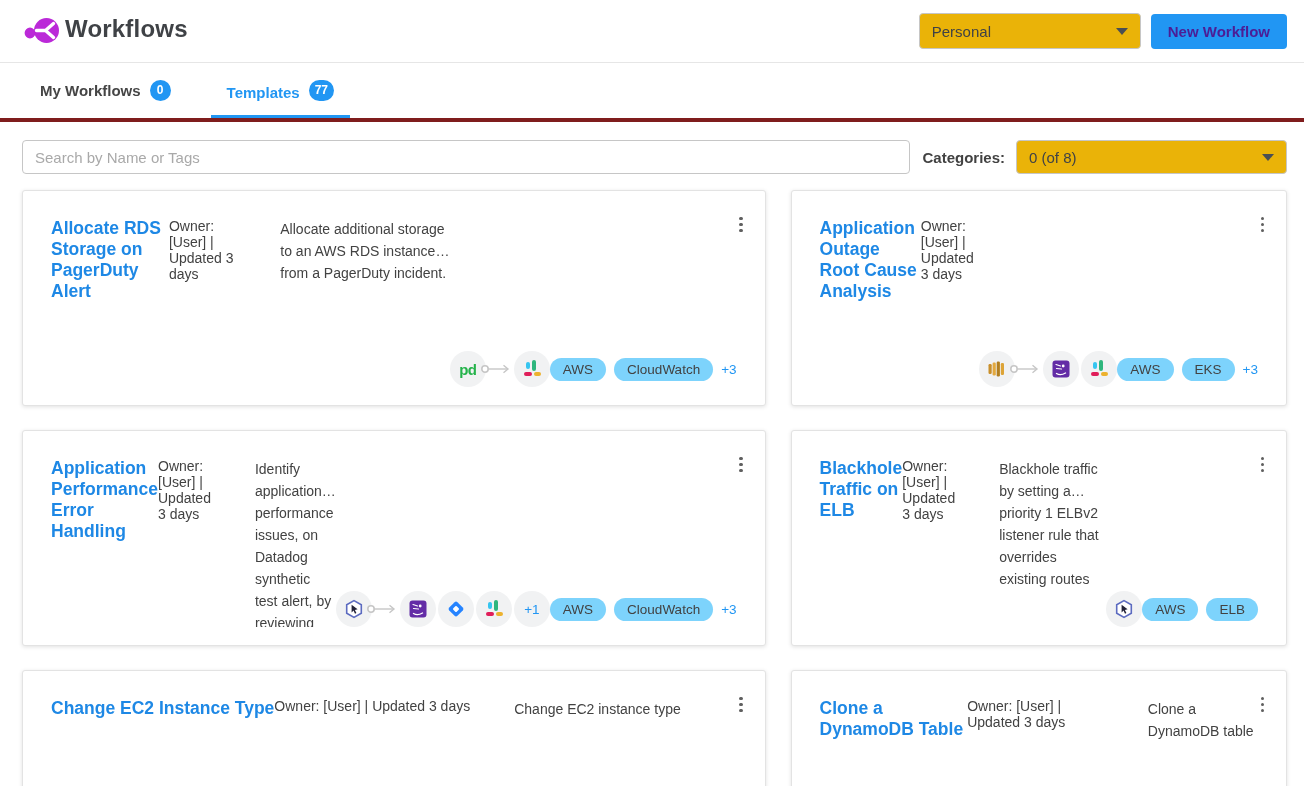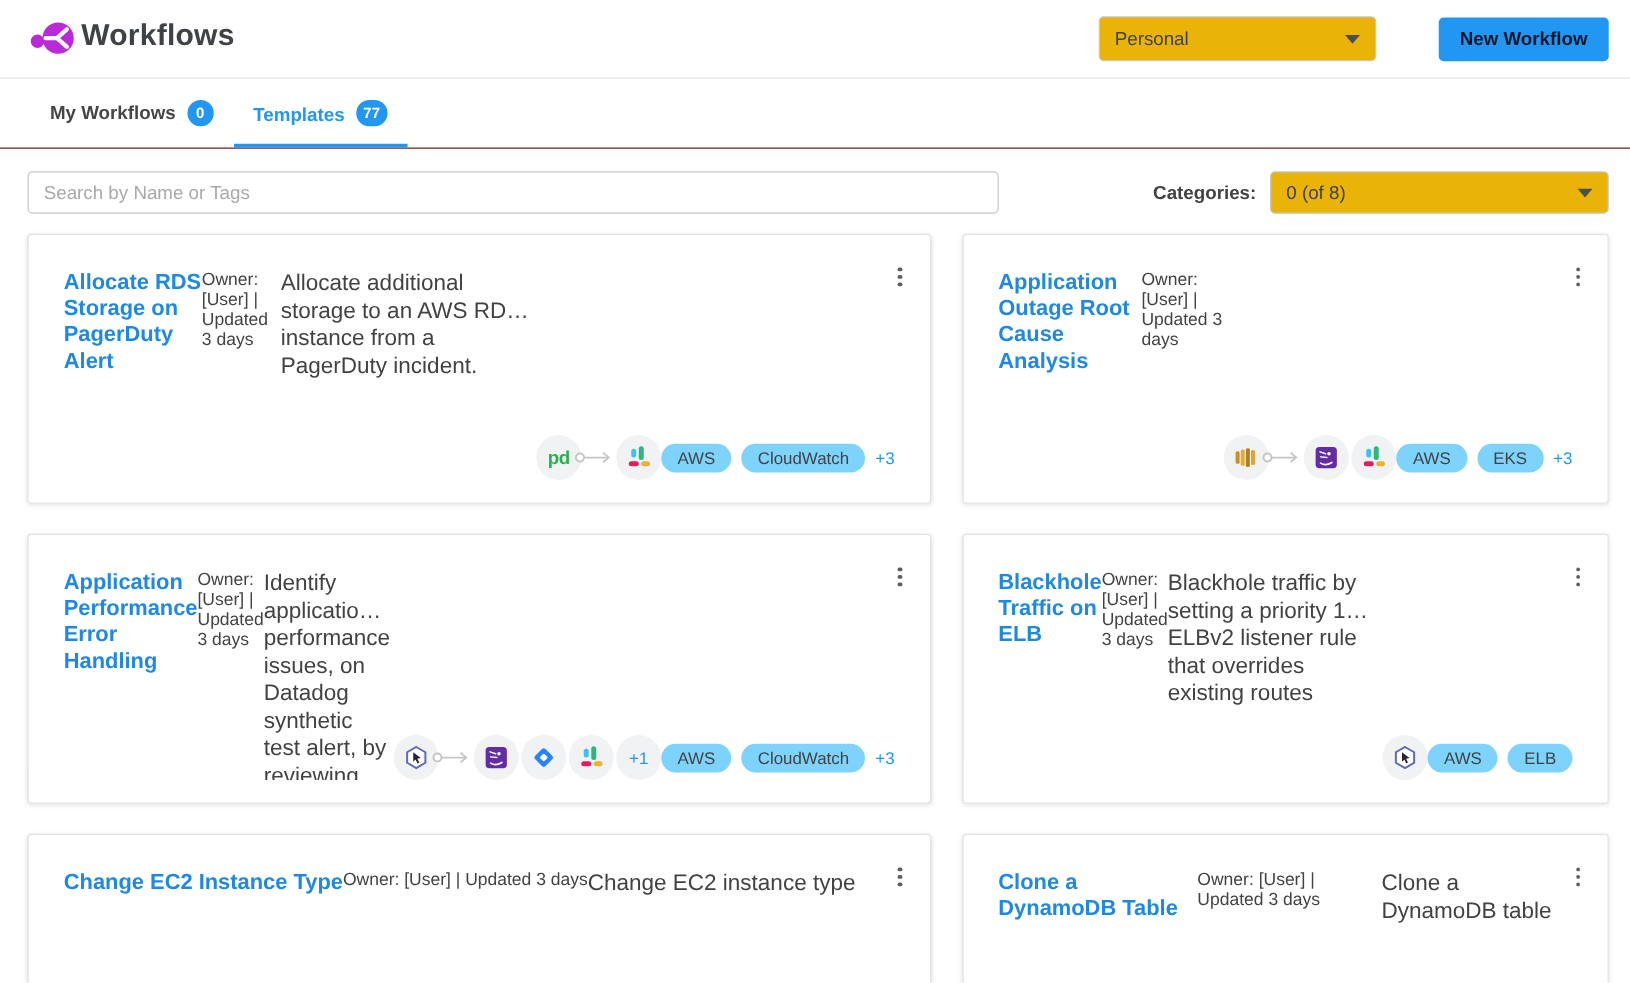--- a/index.html
+++ b/index.html
@@ -11,53 +11,53 @@
     padding:13px 17px 13px 22px; border-bottom:1px solid #e6e6e6; height:63px; }
   .brand { display:flex; align-items:flex-start; gap:3px; }
   .page-title { font-size:24px; font-weight:700; color:#3f4246; letter-spacing:.2px; }
   .topbar-right { display:flex; align-items:center; gap:10px; }
   .select { border:1px solid #c6c6c6; border-radius:4px; background:#eab308; height:36px;
     display:flex; align-items:center; justify-content:space-between; padding:0 12px;
     font-size:15px; color:#3f4246; cursor:pointer; }
   .select.workspace { width:222px; }
   .caret { width:0; height:0; border-left:6px solid transparent; border-right:6px solid transparent;
     border-top:7px solid #4a4f54; margin-left:12px; }
-  .btn-primary { background:#2196F3; color:#0f172a; border:none; border-radius:4px;
+  .btn-primary { background:#2196F3; color:#4c1d95; border:none; border-radius:4px;
     height:35px; padding:0 17px; font-size:15px; font-weight:700; cursor:pointer;
-    font-family:inherit;margin-left:40px; }
+    font-family:inherit; }
 
   
-  .tabs { display:flex; border-bottom:1px solid #7f1d1d; padding-left:24px; }
+  .tabs { display:flex; border-bottom:4px solid #7f1d1d; padding-left:24px;gap:24px; }
   .tab { display:flex; align-items:center; gap:9px; padding:17px 16px; font-size:15px;
     font-weight:700; color:#454545; cursor:pointer; }
   .tab.active { color:#2196F3; box-shadow:inset 0 -3px 0 #2196F3;align-items:flex-end; }
   .badge { background:#2196F3; color:#fff; font-size:12px; font-weight:700;
     min-width:21px; height:21px; line-height:21px; border-radius:11px; text-align:center;
     padding:0 6px; }
 
   
   .filter-row { display:flex; align-items:center; padding:18px 17px 0 22px; }
-  .search-input { width:777px; height:34px; border:1px solid #c6c6c6; border-radius:4px;
+  .search-input { width:888px; height:34px; border:1px solid #c6c6c6; border-radius:4px;
     padding:0 12px; font-size:15px; color:#3f4246; font-family:inherit; outline:none; }
   .search-input::placeholder { color:#a9a9a9; }
   .cat-group { margin-left:auto; display:flex; align-items:center; }
   .cat-label { font-size:15px; font-weight:700; color:#424242; margin-right:11px; }
   .select.categories { width:271px; height:34px; }
 
   
   .cards-grid { display:grid; grid-template-columns:1fr 1fr; gap:24px 25px;
     padding:16px 17px 0 22px; }
   .card { position:relative; border:1px solid #e3e3e3; border-radius:3px;
     box-shadow:0 1px 4px rgba(0,0,0,.12); height:216px; padding:27px 28px 18px;
     display:flex; flex-direction:row; background:#fff; }
   .card-title { font-size:17.5px; font-weight:700; color:#1E88E5; margin-bottom:11px;
     cursor:pointer; }
   .card-meta { font-size:14px; color:#424242; margin-bottom:15px; }
-  .card-desc { font-size:18px; line-height:22px; color:#424242;
-    display:-webkit-box; -webkit-line-clamp:2; -webkit-box-orient:vertical; overflow:hidden; }
+  .card-desc { font-size:14px; line-height:22px; color:#424242;
+    display:-webkit-box; -webkit-line-clamp:2; -webkit-box-orient:vertical; overflow:hidden;margin-left:44px; }
   .card-footer { margin-top:auto; display:flex; align-items:center; justify-content:space-between; }
   .kebab { position:absolute; top:17px; right:14px; background:none; border:none;
     cursor:pointer; padding:6px 8px; }
   .kebab i { display:block; width:3.5px; height:3.5px; border-radius:50%; background:#5f5f5f;
     margin:2.5px auto; }
 
   .integrations { display:flex; align-items:center; }
   .icon-circle { width:36px; height:36px; border-radius:50%; background:#f1f2f3;
     display:flex; align-items:center; justify-content:center; flex:0 0 auto; }
   .icon-circle + .icon-circle { margin-left:2px; }

